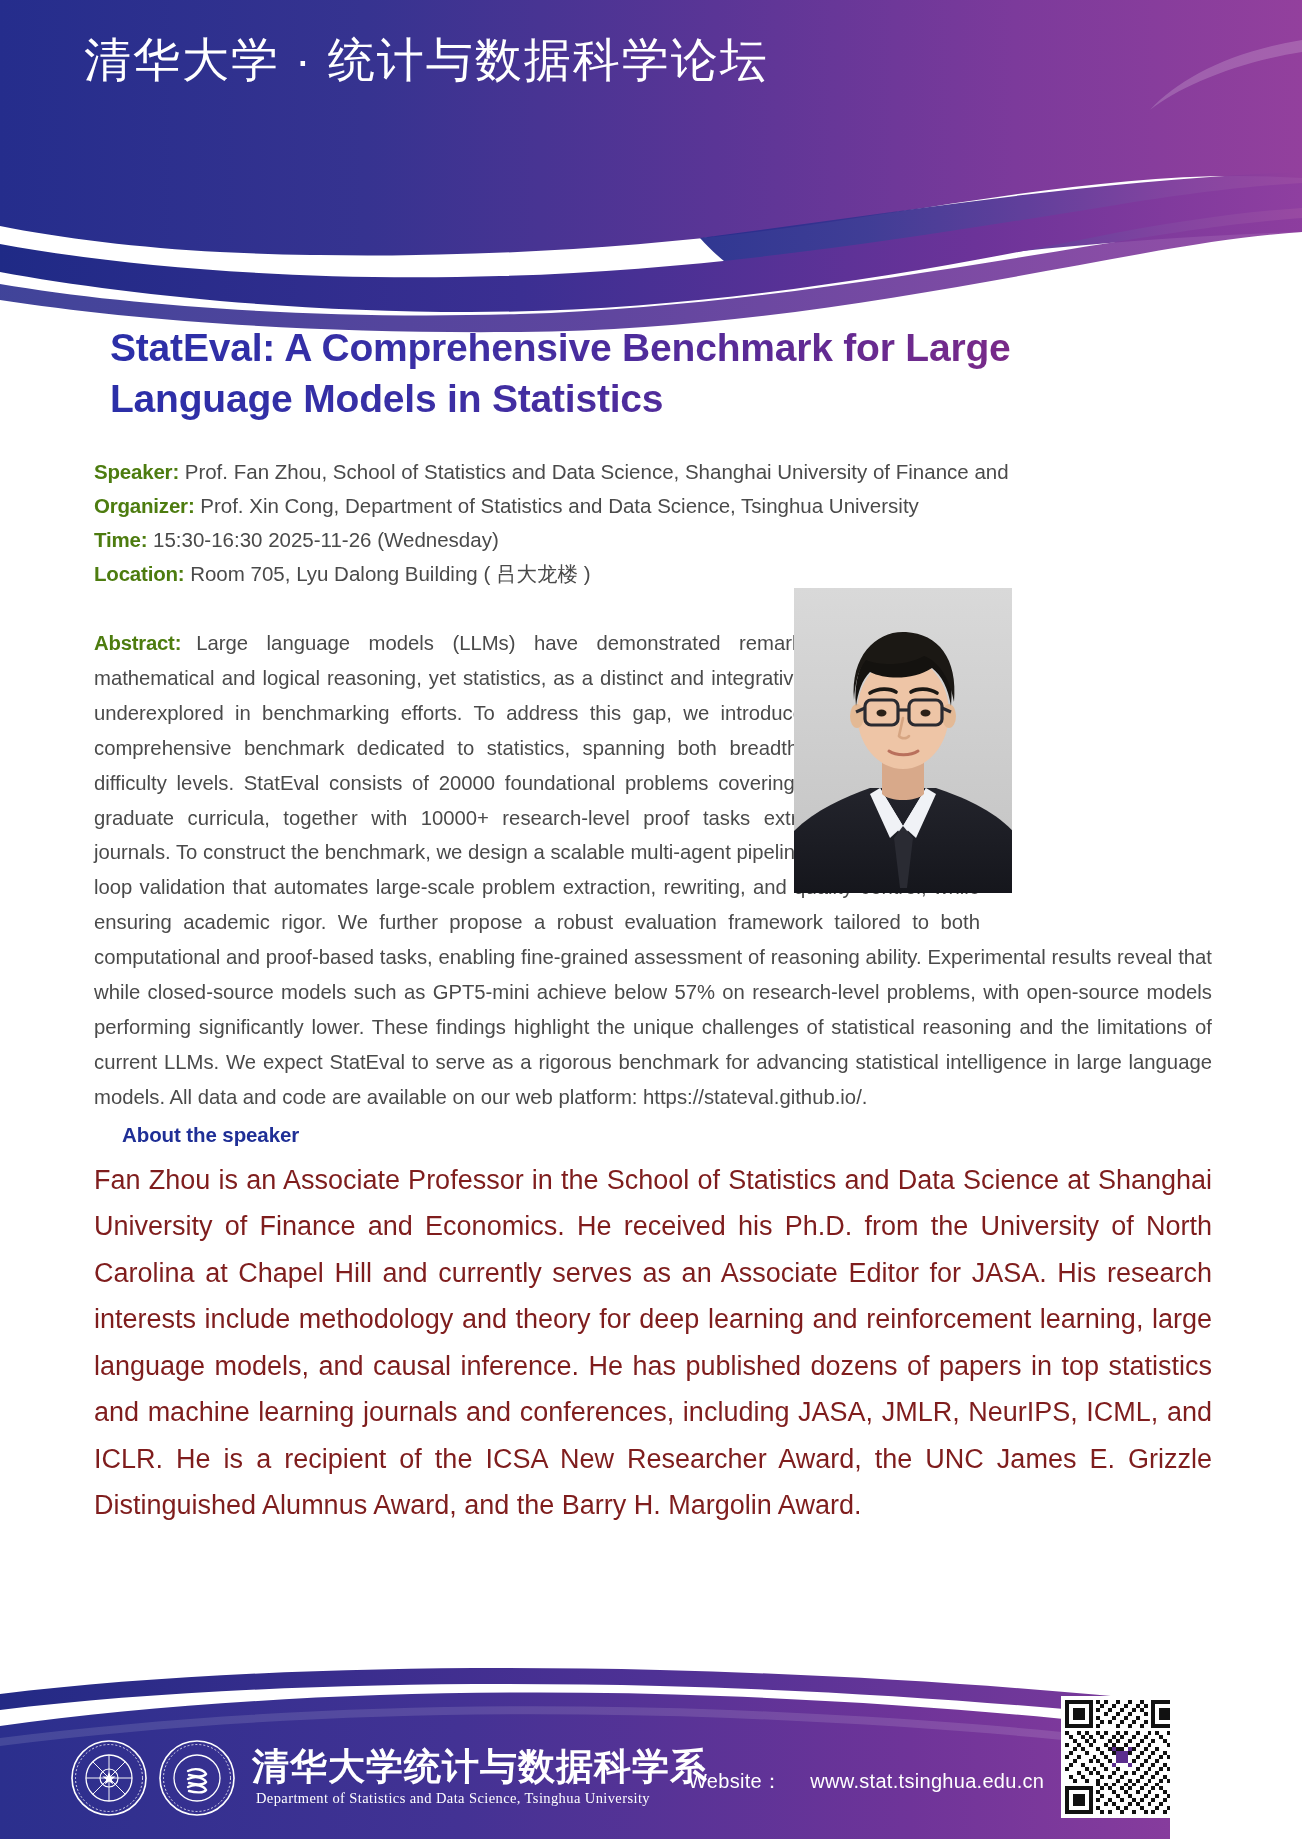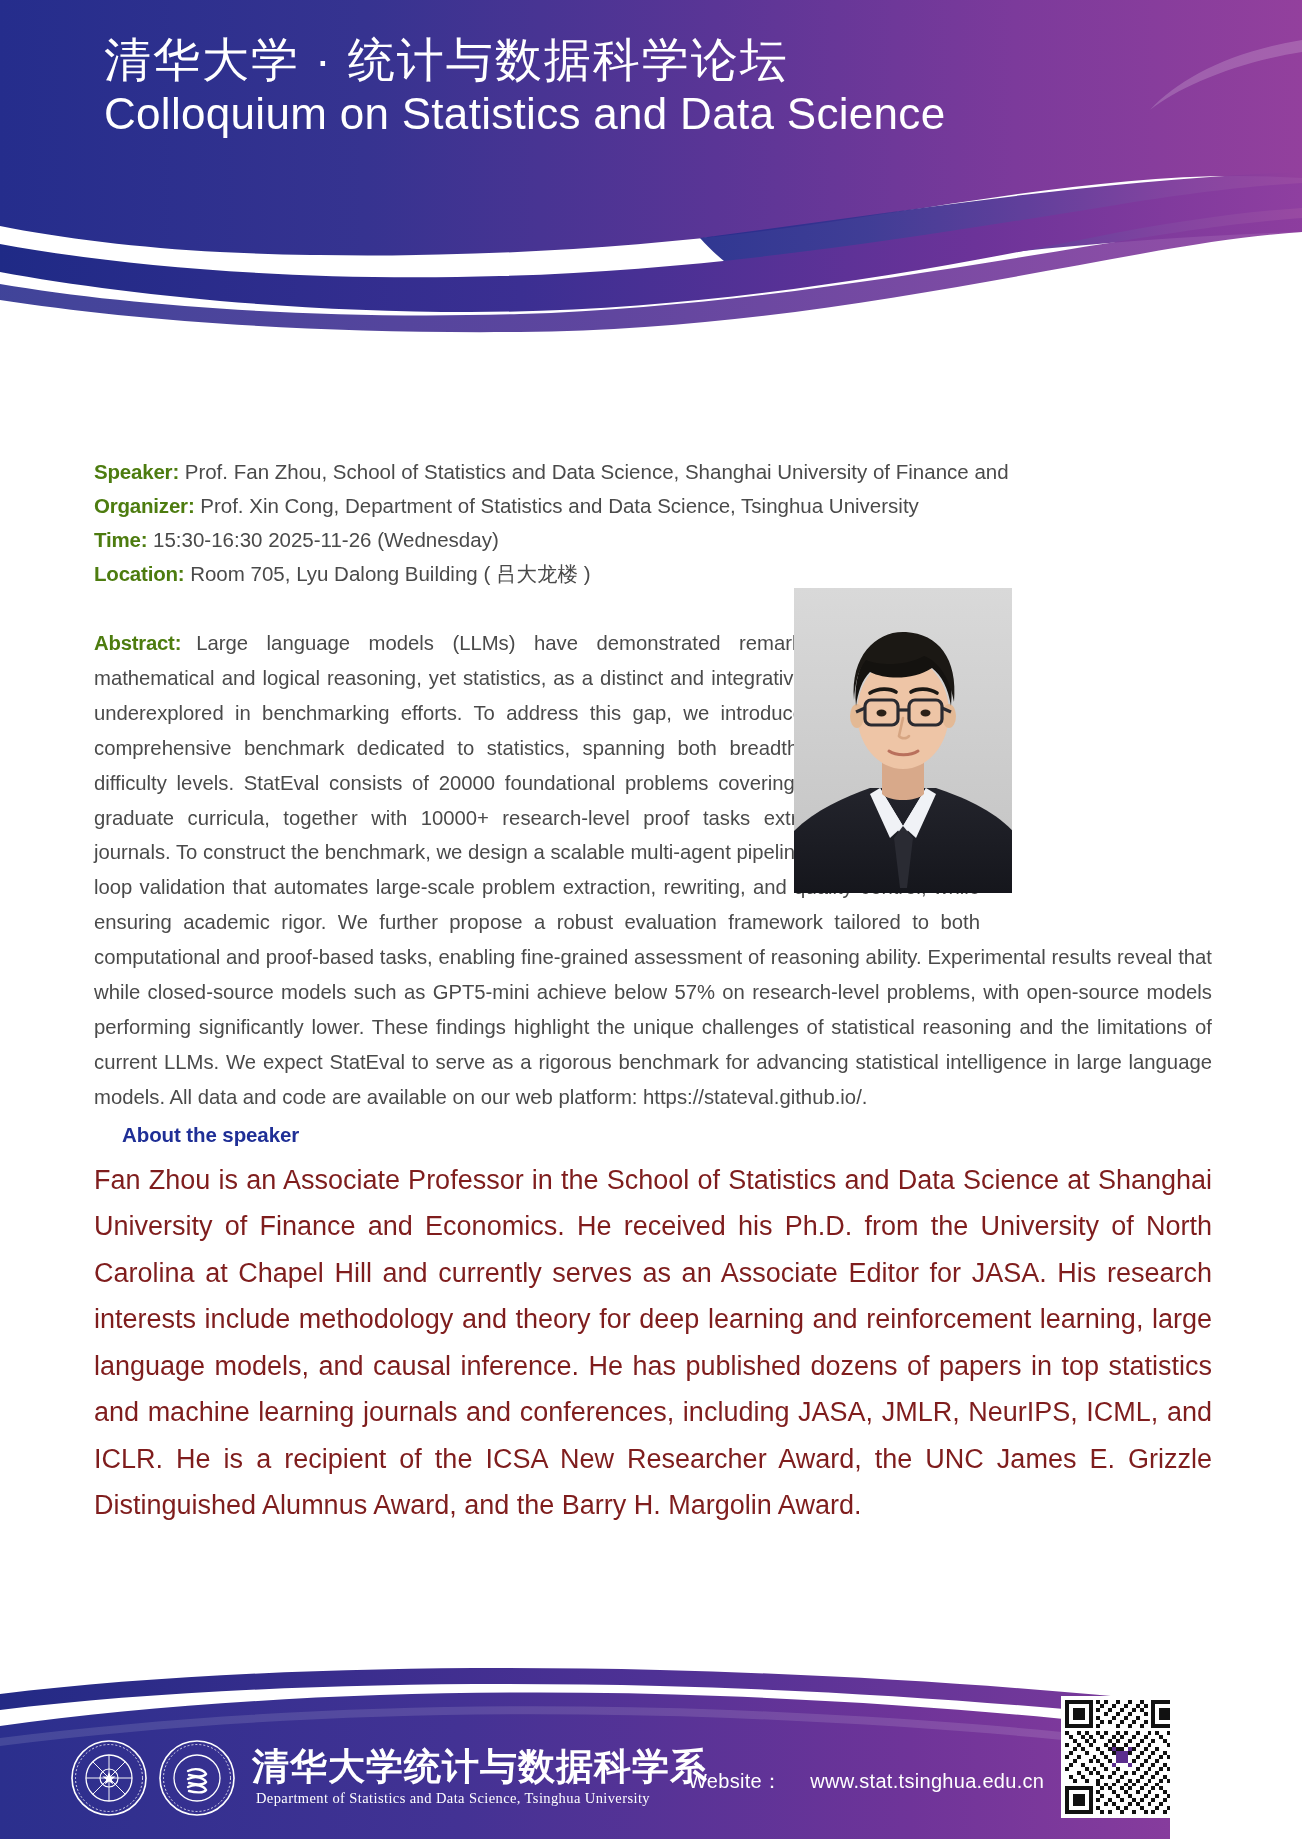--- a/index.html
+++ b/index.html
@@ -22,21 +22,21 @@
   .header-wrap {
     position: absolute;
     left: 0; top: 0;
     width: 1302px;
     height: 340px;
     overflow: hidden;
   }
   .header-svg { position: absolute; left: 0; top: 0; }
   .header-text {
     position: absolute;
-    left: 104px;
+    left: 84px;
     top: 34px;
     z-index: 5;
     color: #ffffff;
   }
   .header-cn {
     font-size: 47px;
     letter-spacing: 2px;
     line-height: 1.12;
     font-weight: 400;
     white-space: nowrap;
@@ -224,24 +224,24 @@
       <path d="M700,238 C900,212 1090,180 1302,172 L1302,232 C1100,238 920,262 760,282 C740,276 718,258 700,238 Z" fill="url(#gHdr)" opacity="0.95"></path>
 
       <path d="M0,244 C120,266 300,282 500,276 C720,270 920,236 1110,206 C1190,193 1250,186 1302,183 L1302,208 C1240,212 1170,222 1090,238 C900,276 690,312 470,312 C290,312 120,294 0,272 Z" fill="url(#gWave1)"></path>
 
       <path d="M0,284 C130,306 320,320 520,314 C740,307 950,268 1140,238 C1210,227 1260,221 1302,218 L1302,232 C1258,235 1206,242 1140,254 C950,288 750,330 520,332 C310,334 130,320 0,300 Z" fill="url(#gWave2)" opacity="0.9"></path>
 
       <path d="M1302,40 C1230,52 1180,78 1150,110 C1180,86 1238,62 1302,52 Z" fill="#ffffff" opacity="0.18"></path>
     </svg>
     <div class="header-text">
       <div class="header-cn">清华大学 · 统计与数据科学论坛</div>
-      <div class="header-en">Colloquium on Statistics and Data Science</div>
     </div>
   </div>
 
+  <div class="talk-title">StatEval: A Comprehensive Benchmark for Large Language Models in Statistics</div>
 
   <div class="photo">
     <svg width="218" height="305" viewBox="0 0 218 305">
       <defs>
         <linearGradient id="bgPhoto" x1="0" y1="0" x2="0" y2="1">
           <stop offset="0%" stop-color="#d9d9d9"></stop>
           <stop offset="100%" stop-color="#c3c3c3"></stop>
         </linearGradient>
         <linearGradient id="suitG" x1="0" y1="0" x2="0" y2="1">
           <stop offset="0%" stop-color="#23242c"></stop>

